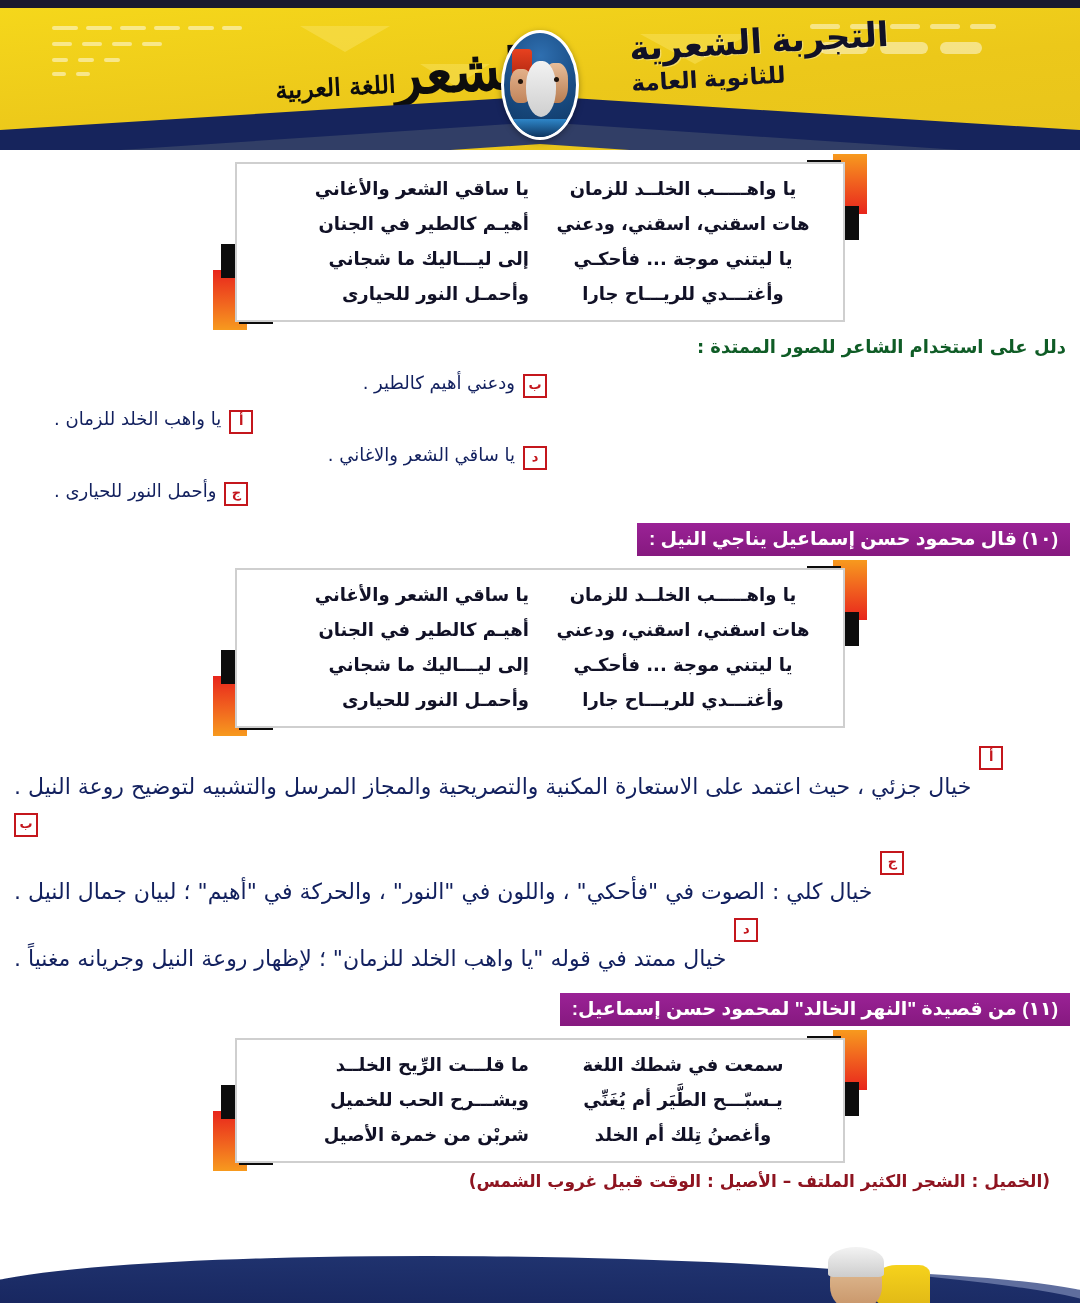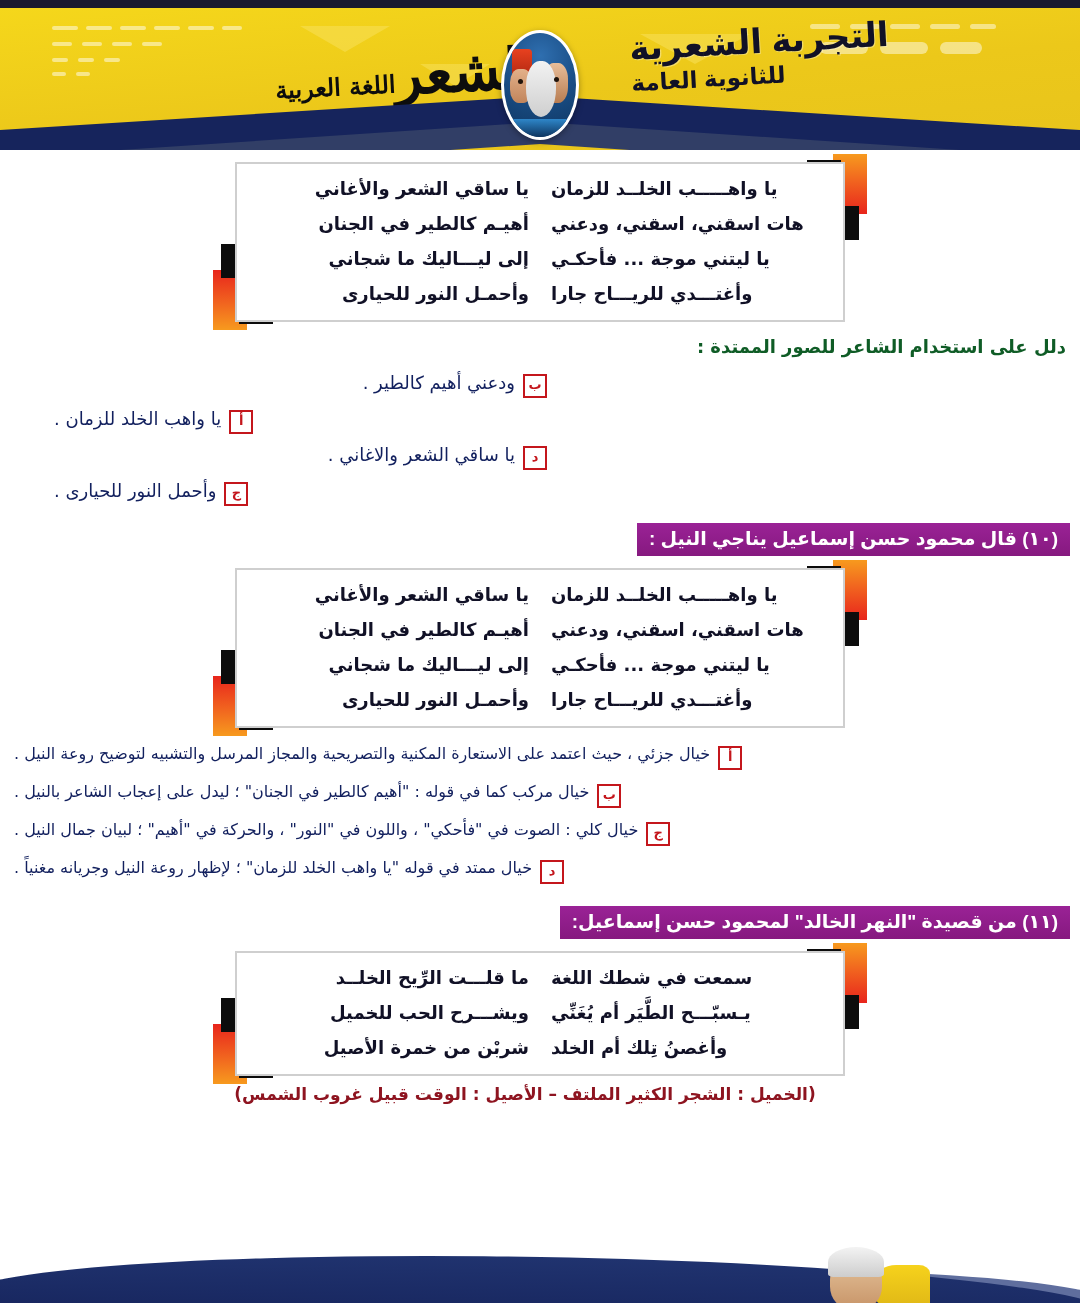--- a/index.html
+++ b/index.html
@@ -101,21 +101,21 @@
   }
   .verse-row{
     display:flex;justify-content:space-between;align-items:center;
     margin:0 0 14px 0;
   }
   .verse-row:last-child{margin-bottom:0;}
   .verse{
     font-size:18px;font-weight:bold;color:#111126;white-space:nowrap;
     font-family:"DejaVu Sans","Liberation Sans",sans-serif;
   }
-  .verse.sadr{width:48%;text-align:left;}
+  .verse.sadr{width:48%;text-align:center;}
   .verse.ajz{width:48%;text-align:right;}
 
   
   .corner-tr{
     position:absolute;top:-8px;right:-22px;width:78px;height:92px;z-index:1;
   }
   .corner-bl{
     position:absolute;bottom:-8px;left:-22px;width:78px;height:92px;z-index:1;
     transform:rotate(180deg);
   }
@@ -152,25 +152,25 @@
     font-family:"DejaVu Sans","Liberation Sans",sans-serif;
   }
   .opt-text{
     color:#12205e;font-weight:normal;font-size:18px;white-space:nowrap;
     font-family:"DejaVu Sans","Liberation Sans",sans-serif;
   }
 
   
   .opt-list{padding:2px 6px 2px 14px;}
   .opt-line{display:flex;justify-content:flex-end;padding:6px 0;}
-  .opt-line .opt-text{font-size:16px;}
+  .opt-line .opt-text{font-size:22px;margin-top:30px;}
 
   
   .footnote{
-    text-align:center;color:#8e1420;font-weight:bold;font-size:17px;
+    text-align:right;color:#8e1420;font-weight:bold;font-size:17px;
     margin-top:8px;padding-right:30px;
     font-family:"DejaVu Sans","Liberation Sans",sans-serif;
   }
 
   
   .footer{
     position:absolute;left:0;bottom:0;width:1080px;height:58px;overflow:hidden;
     background:#ffffff;
   }
   .footer-band{
@@ -367,21 +367,20 @@
     <div class="opt-list">
       <div class="opt-line">
         <div class="opt">
           <span class="opt-key">أ</span>
           <span class="opt-text">خيال جزئي ، حيث اعتمد على الاستعارة المكنية والتصريحية والمجاز المرسل والتشبيه لتوضيح روعة النيل .</span>
         </div>
       </div>
       <div class="opt-line">
         <div class="opt">
           <span class="opt-key">ب</span>
-          <span class="opt-text">خيال مركب كما في قوله : "أهيم كالطير في الجنان" ؛ ليدل على إعجاب الشاعر بالنيل .</span>
         </div>
       </div>
       <div class="opt-line">
         <div class="opt">
           <span class="opt-key">ج</span>
           <span class="opt-text">خيال كلي : الصوت في "فأحكي" ، واللون في "النور" ، والحركة في "أهيم" ؛ لبيان جمال النيل .</span>
         </div>
       </div>
       <div class="opt-line">
         <div class="opt">

